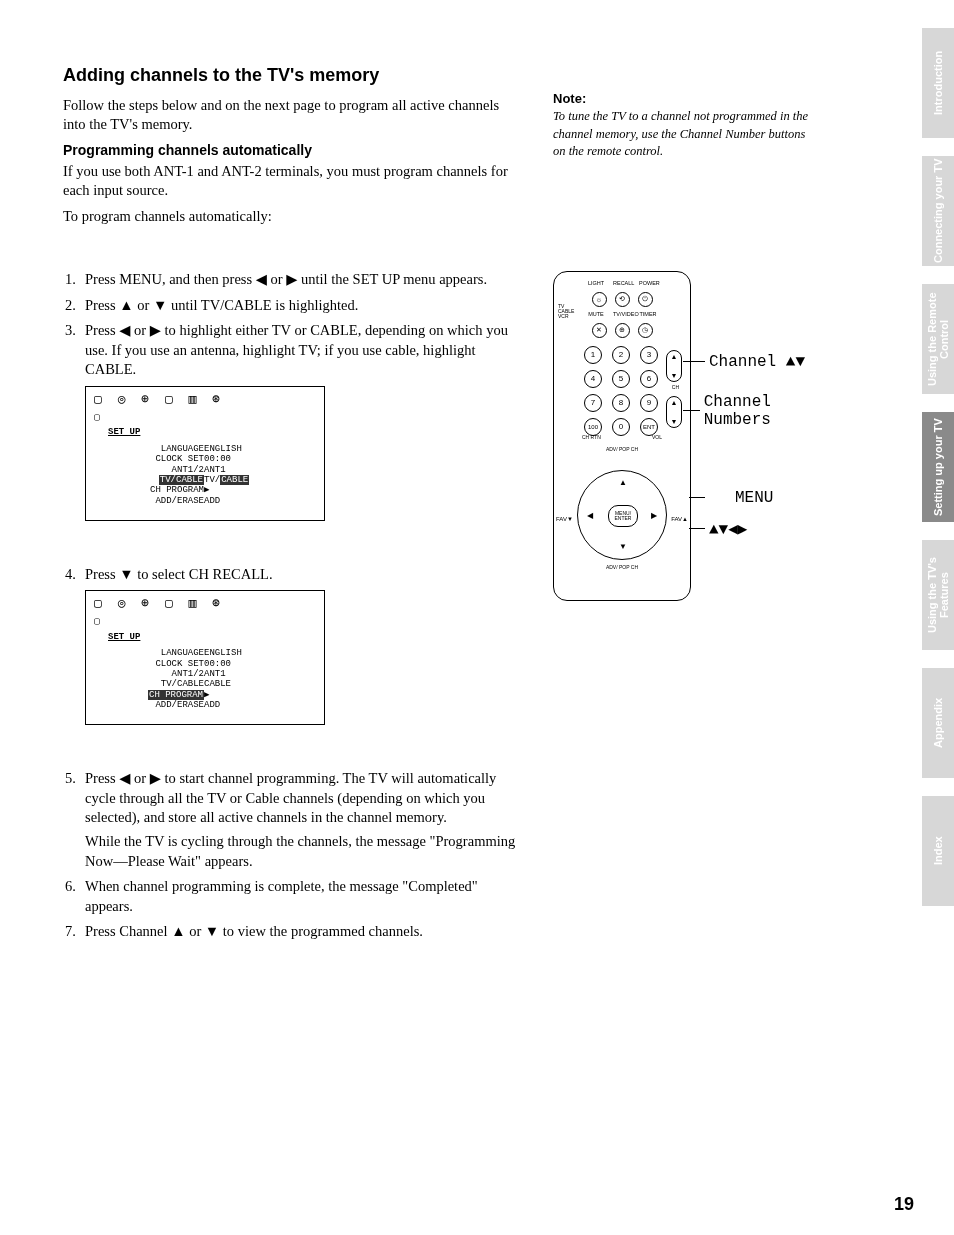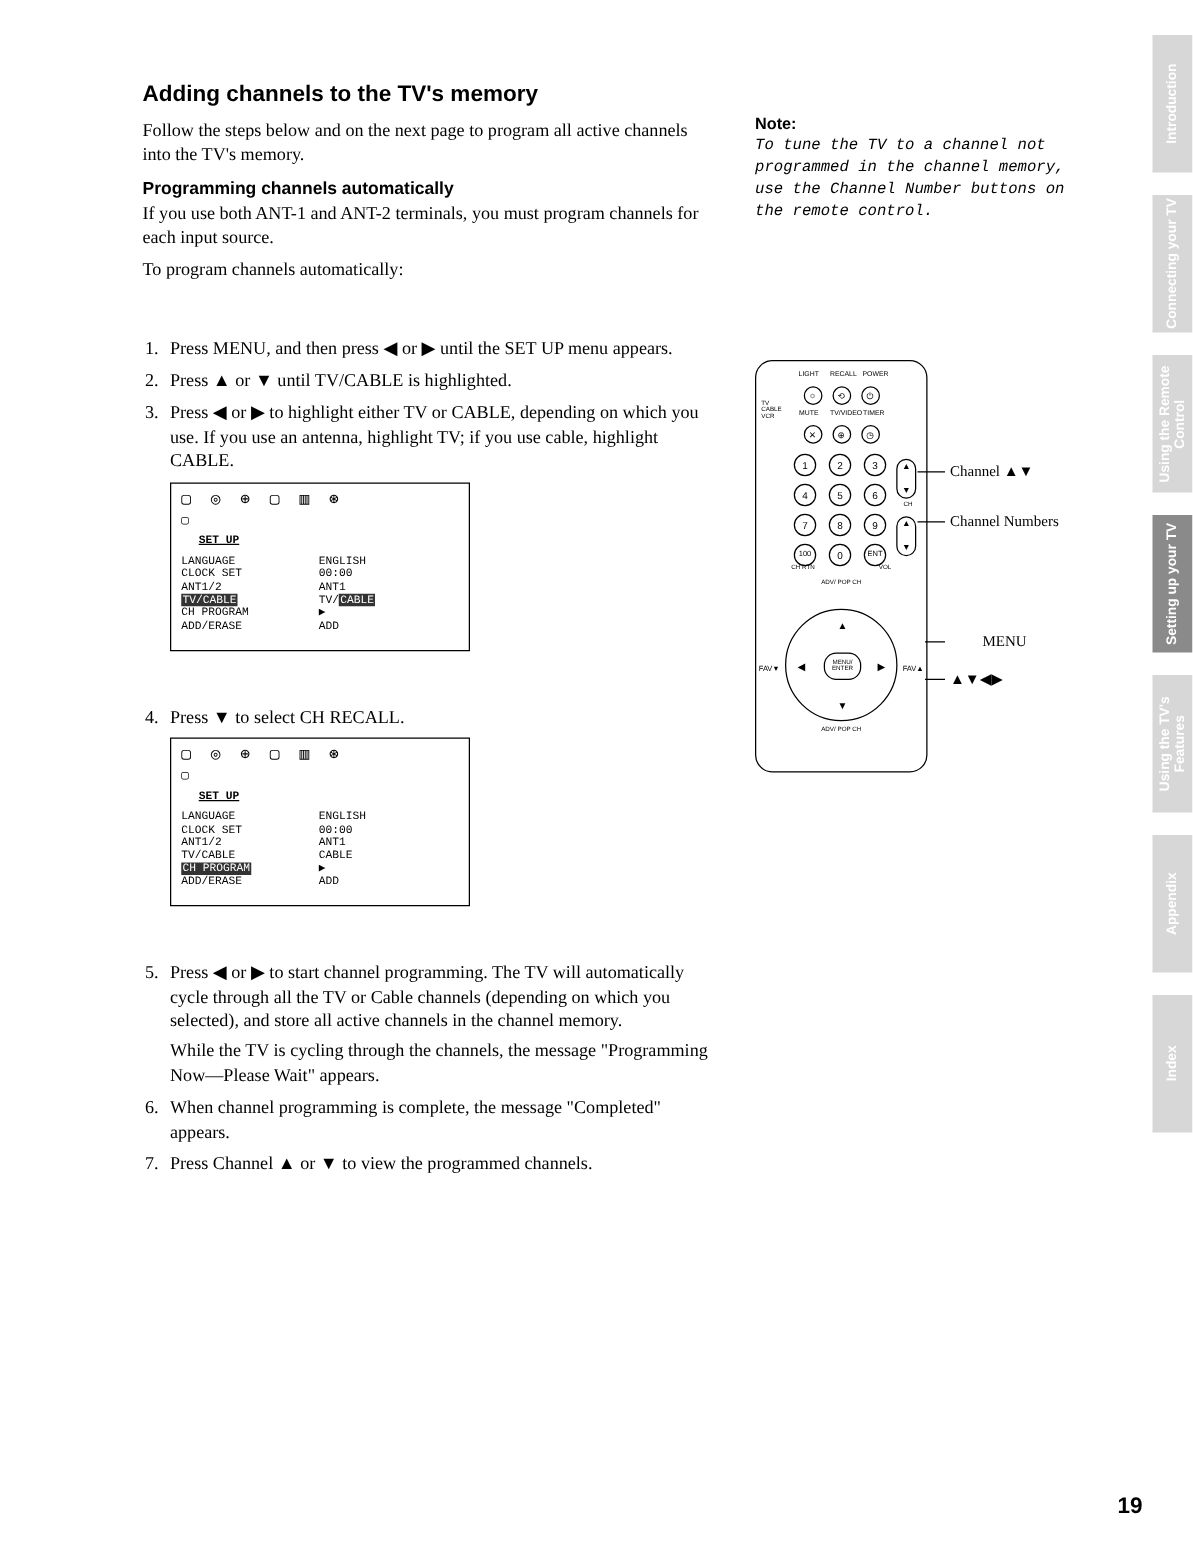--- a/index.html
+++ b/index.html
@@ -5,21 +5,21 @@
   * { box-sizing: border-box; margin: 0; padding: 0; }
   body {
     width: 954px;
     height: 1235px;
     background: #fff;
     font-family: Georgia, 'Times New Roman', serif;
     color: #000;
     position: relative;
   }
   .page {
-    padding: 65px 80px 40px 114px;
+    padding: 65px 80px 40px 63px;
     display: flex;
     gap: 30px;
   }
   .main-col { flex: 1; max-width: 460px; }
   .side-col { width: 260px; padding-top: 26px; }
   h1 {
     font-family: Arial, Helvetica, sans-serif;
     font-weight: bold;
     font-size: 18px;
     margin-bottom: 10px;
@@ -55,38 +55,38 @@
     left: -20px;
   }
   .sub { margin-top:4px; }
   .note-head {
     font-family: Arial, Helvetica, sans-serif;
     font-weight: bold;
     font-size: 13px;
     margin-bottom: 2px;
   }
   .note-body {
-    font-family: Liberation Mono, monospace;
+    font-family: Liberation Serif, serif;
     font-style: italic;
     font-size: 12.5px;
     line-height: 1.4;
   }
   .osd {
     border: 1px solid #000;
     width: 240px;
     background: #fff;
     padding: 6px 8px 14px 8px;
     margin: 6px 0 10px 22px;
     font-family: 'Courier New', monospace;
     font-size: 9px;
     line-height: 1.15;
   }
   .osd-icons { margin-bottom: 4px; letter-spacing: 4px; font-size: 13px;}
   .osd-title { text-decoration: underline; margin: 4px 0 6px 14px; font-weight:bold;}
-  .osd-row { display:flex; }
+  .osd-row { display:flex;text-align:right; }
   .osd-row .l { width: 110px; }
   .osd-hl { background:#333; color:#fff; padding:0 1px; display:inline-block;}
   .tabs {
     position: absolute;
     right: 0;
     top: 28px;
     display: flex;
     flex-direction: column;
     gap: 18px;
   }
@@ -131,21 +131,21 @@
     background:#fff;
   }
   .r-btn.sm{width:15px;height:15px;font-size:7px;}
   .lbl-row{display:flex;justify-content:center;gap:8px;margin-top:4px;}
   .lbl-row span{width:18px;font-size:5.5px;text-align:center;}
   .num-grid{display:grid;grid-template-columns:repeat(3,20px);gap:6px 8px;justify-content:center;margin-top:8px;}
   .rocker{width:16px;height:32px;border:1.2px solid #000;border-radius:8px;position:absolute;font-size:7px;display:flex;flex-direction:column;align-items:center;justify-content:space-between;padding:2px 0;}
   .dpad{width:90px;height:90px;border:1.2px solid #000;border-radius:50%;margin:18px auto 0;position:relative;}
   .dpad-c{width:30px;height:22px;border:1px solid #000;border-radius:10px;position:absolute;left:30px;top:34px;font-size:5px;display:flex;align-items:center;justify-content:center;text-align:center;line-height:1;}
   .dpad-arm{position:absolute;width:20px;height:20px;font-size:8px;display:flex;align-items:center;justify-content:center;}
-  .callout{position:absolute;font-family:Liberation Serif, serif;font-size:12px;display:flex;align-items:center;justify-content:flex-end;}
+  .callout{position:absolute;font-family:Liberation Mono, monospace;font-size:16px;display:flex;align-items:center;justify-content:flex-end;}
   .callout .line{height:1px;background:#000;margin-right:4px;}
   .tv-lbl{position:absolute;left:4px;top:32px;font-size:5px;line-height:1;}
 </style>
 </head>
 <body>
 
 <div class="page">
   <div class="main-col">
     <h1>Adding channels to the TV's memory</h1>
     <p>Follow the steps below and on the next page to program all active channels into the TV's memory.</p>

